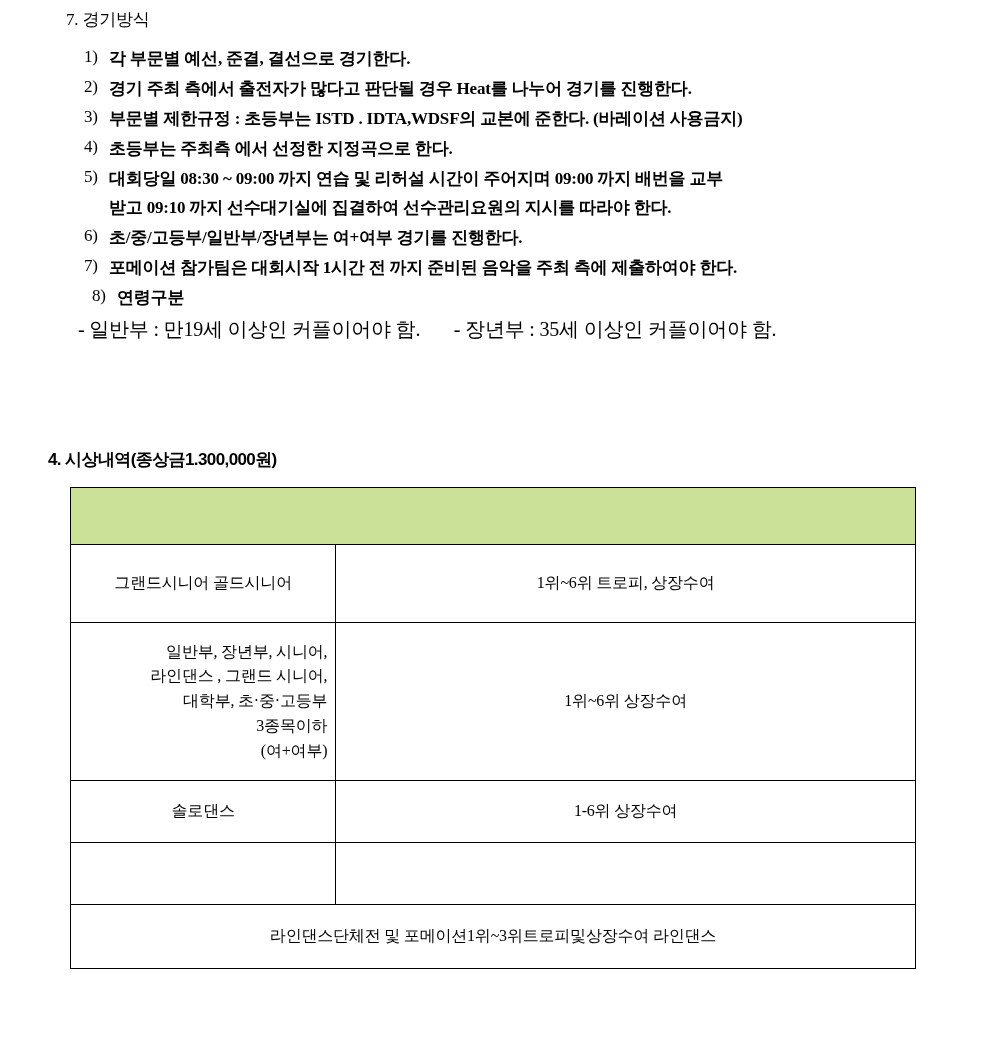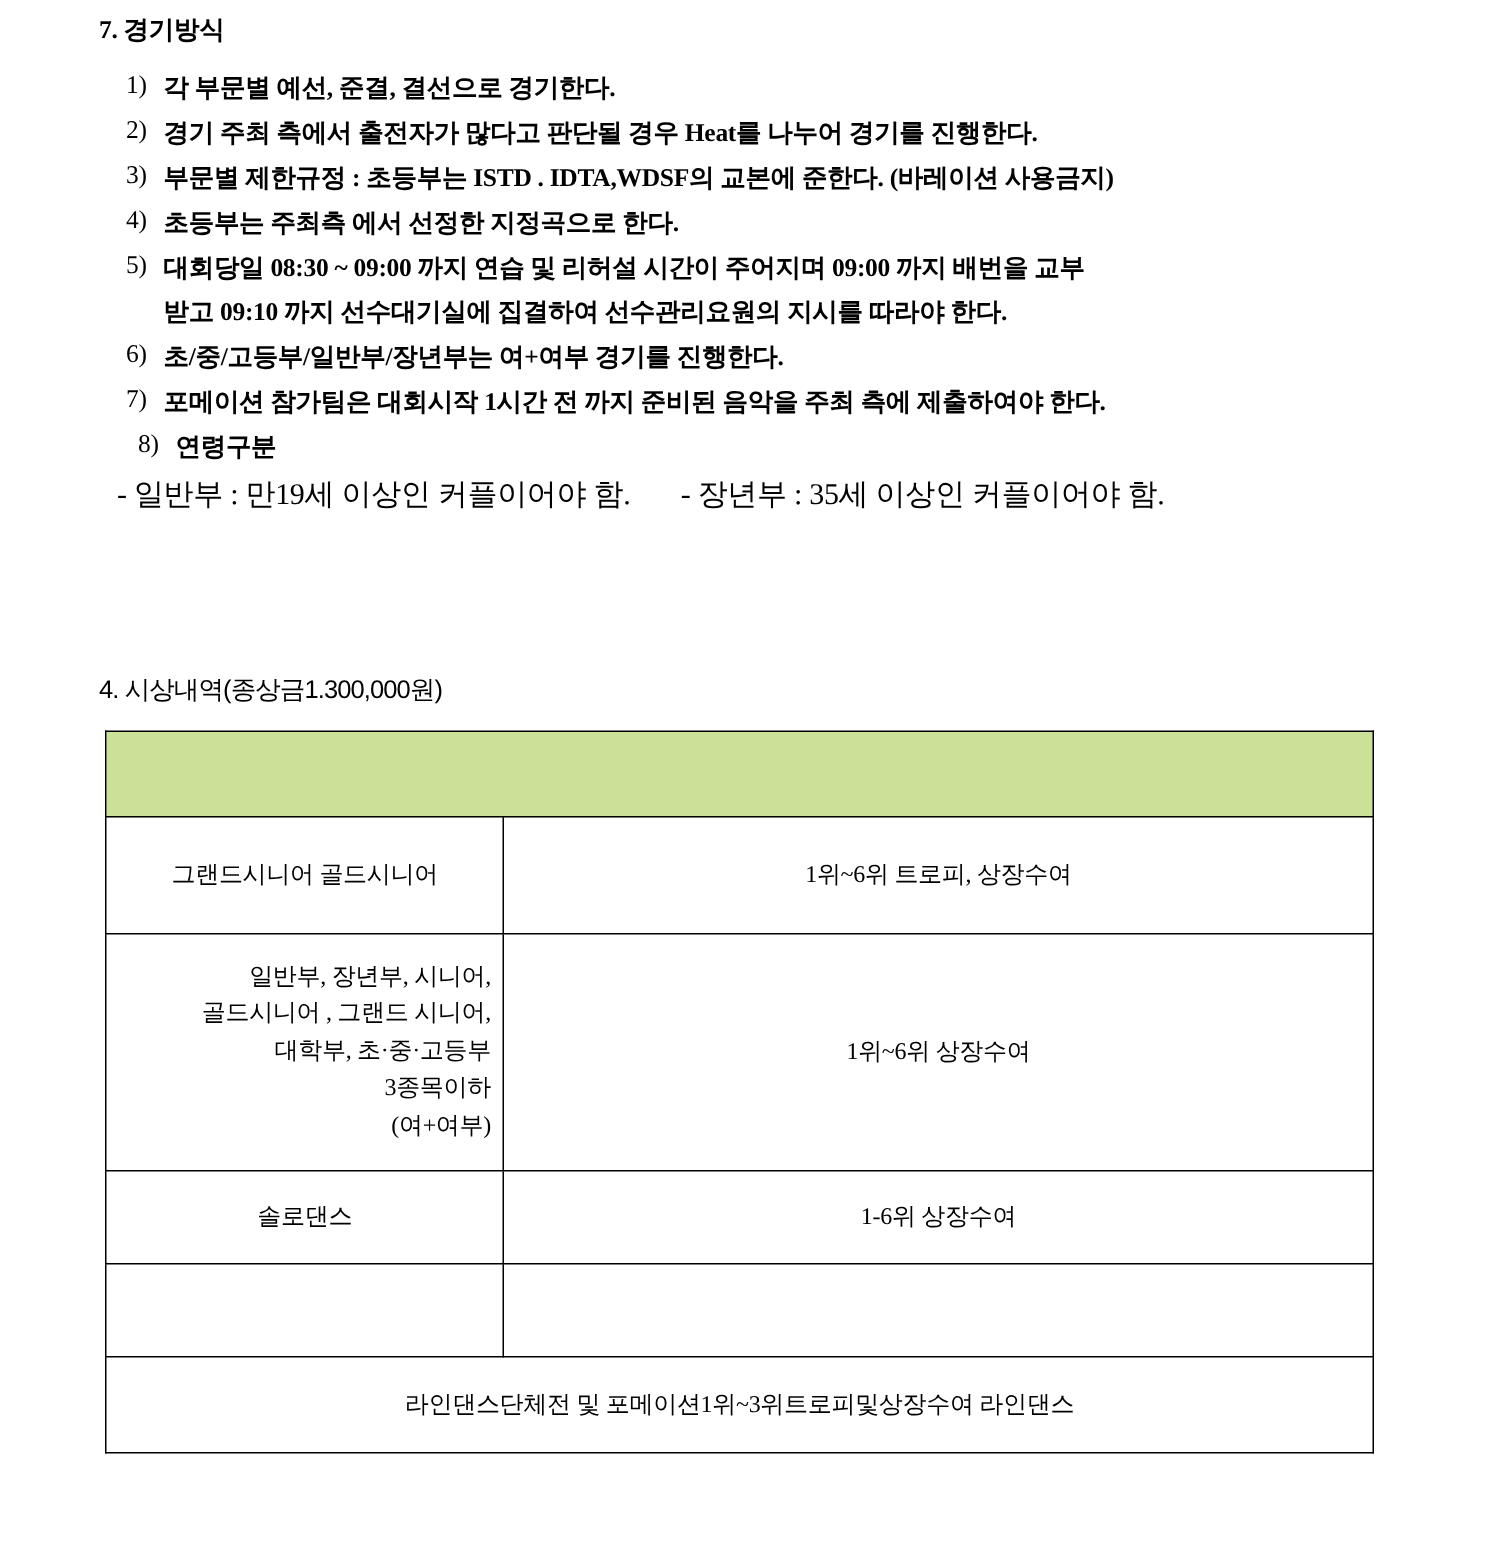--- a/index.html
+++ b/index.html
@@ -24,21 +24,21 @@
 
   
   .sec7 {
     position: absolute;
     left: 0;
     top: 0;
     width: 992px;
   }
   .sec7-title {
     font-size: 17px;
-    font-weight: bold;
+    font-weight: normal;
     margin: 8px 0 16px 66px;
     letter-spacing: -0.2px;
   }
   .item {
     font-size: 17px;
     margin: 7px 0 0 84px;
     display: flex;
     align-items: flex-start;
     letter-spacing: -0.2px;
   }
@@ -75,22 +75,22 @@
   
   .sec4 {
     position: absolute;
     left: 0;
     top: 448px;
     width: 992px;
   }
   .sec4-title {
     font-family: "Liberation Sans", sans-serif;
     font-size: 17px;
-    font-weight: normal;
-    margin: 0 0 0 66px;
+    font-weight: bold;
+    margin: 0 0 0 48px;
     letter-spacing: -0.6px;
   }
   table.awards {
     position: absolute;
     left: 70px;
     top: 39px;
     width: 846px;
     border-collapse: collapse;
     table-layout: fixed;
   }
@@ -205,21 +205,21 @@
 
 
         <tr class="rowtall-2">
           <td>그랜드시니어 골드시니어</td>
           <td>1위~6위 트로피, 상장수여</td>
         </tr>
 
         <tr class="rowtall-3">
           <td class="multi">
             <span>일반부, 장년부, 시니어,</span>
-            <span>골드시니어 , 그랜드 시니어,</span>
+            <span>라인댄스 , 그랜드 시니어,</span>
             <span>대학부, 초·중·고등부</span>
             <span>3종목이하</span>
             <span>(여+여부)</span>
           </td>
           <td>1위~6위 상장수여</td>
         </tr>
 
         <tr class="rowtall-4">
           <td>솔로댄스</td>
           <td>1-6위   상장수여</td>

